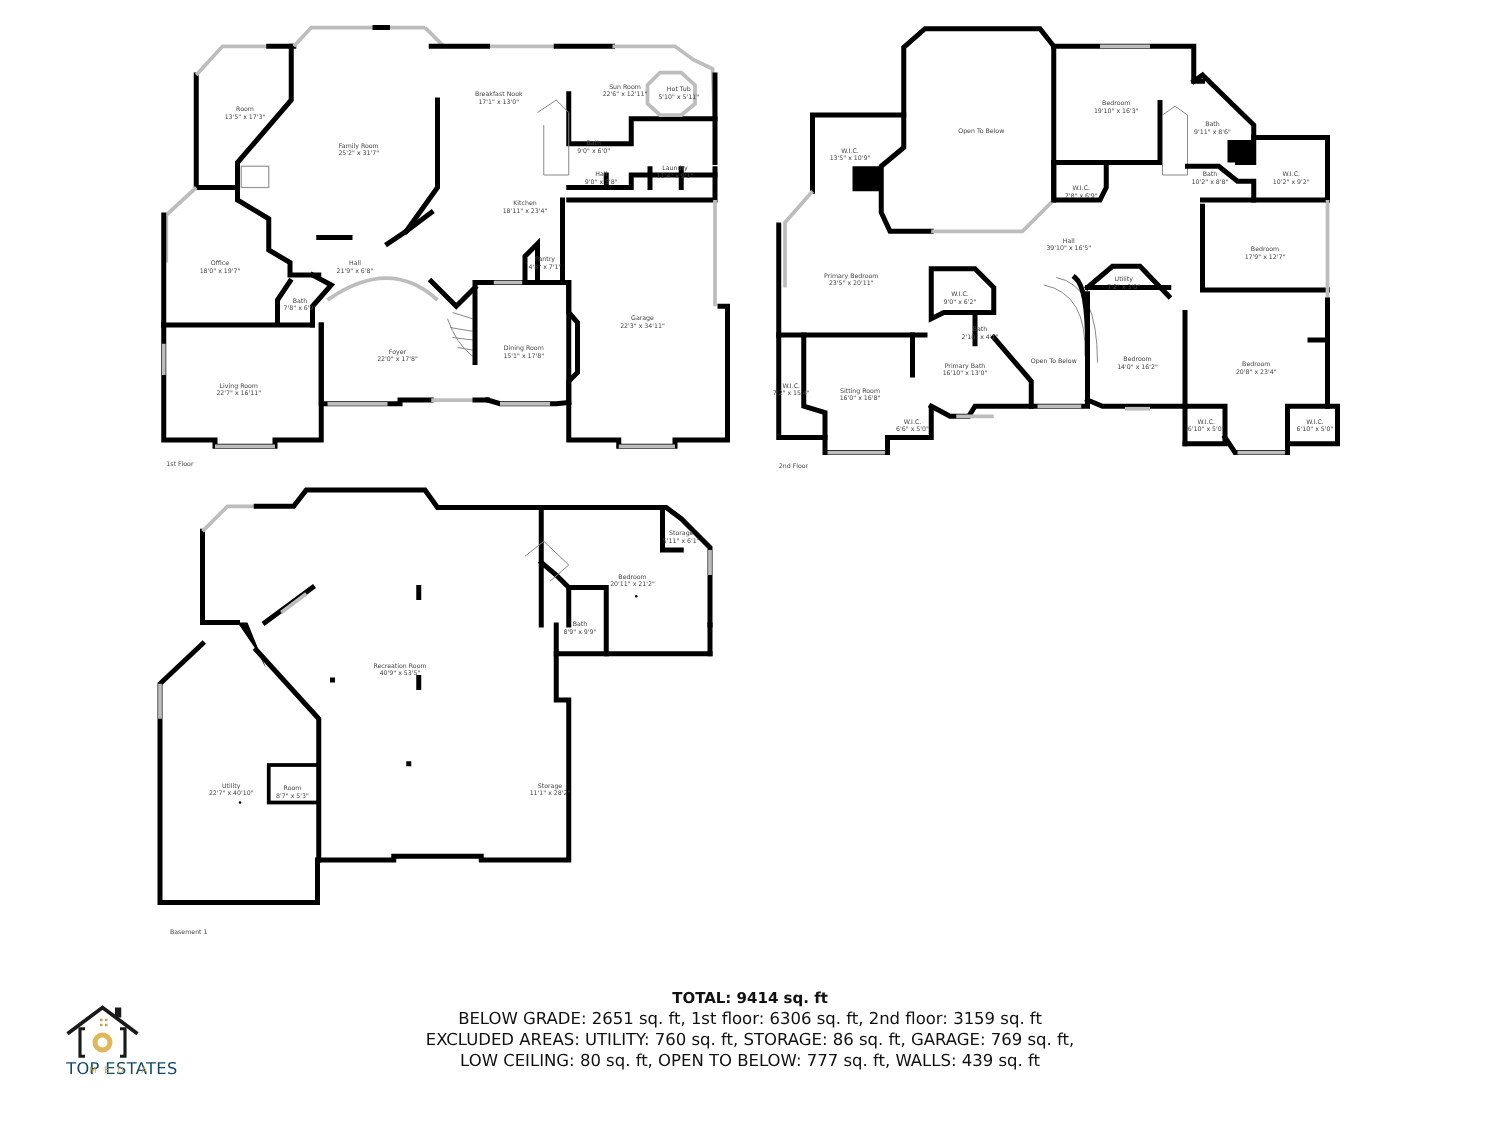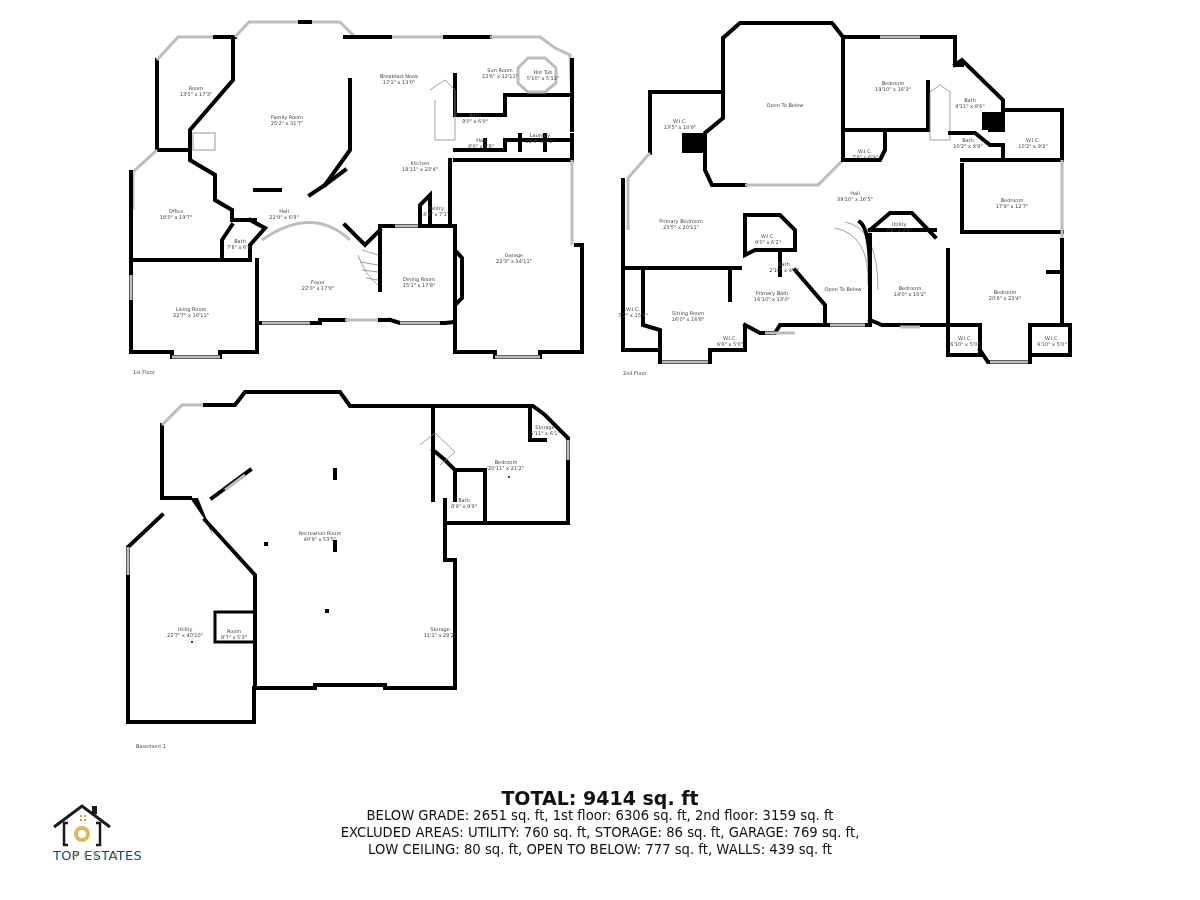--- a/index.html
+++ b/index.html
@@ -6,21 +6,21 @@
   body { width:1200px; height:900px; position:relative; overflow:hidden; font-family:"DejaVu Sans", sans-serif; color:#222; }
   svg.plan { position:absolute; left:0; top:0; width:1200px; height:900px; }
   .wall { stroke:#000; stroke-width:4; fill:none; stroke-linecap:square; stroke-linejoin:miter; }
   .wallthin { stroke:#000; stroke-width:3; fill:none; }
   .win { stroke:#bdbdbd; stroke-width:3; fill:none; }
   .stair { stroke:#888; stroke-width:0.8; fill:none; }
   .room-label { position:absolute; text-align:center; font-size:5px; line-height:6px; color:#444; transform:translateX(-50%); white-space:nowrap; }
   .room-label .dim { display:block; }
   .floor-label { position:absolute; font-size:5px; color:#444; }
   .summary { position:absolute; left:0; width:1200px; top:790px; text-align:center; }
-  .summary .total { font-weight:bold; font-size:19px; line-height:17px; color:#111; }
+  .summary .total { font-weight:bold; font-size:12px; line-height:17px; color:#111; }
   .summary .line { font-size:13.2px; line-height:17px; color:#111; }
   .summary .disclaimer { font-size:6.5px; color:#444; margin-top:8px; }
   .logo { position:absolute; left:50px; top:800px; width:92px; height:80px; }
   .logo .brand { position:absolute; left:0; top:48px; width:95px; text-align:center; font-weight:normal; font-size:13px; color:#0c4a6e; letter-spacing:0.3px; }
   .logo .sub { position:absolute; left:0; top:52px; width:95px; text-align:center; font-size:7px; letter-spacing:6px; color:#c9a24a; }
 </style>
 </head>
 <body>
 
 <svg class="plan" viewBox="0 0 1200 900" xmlns="http://www.w3.org/2000/svg">

